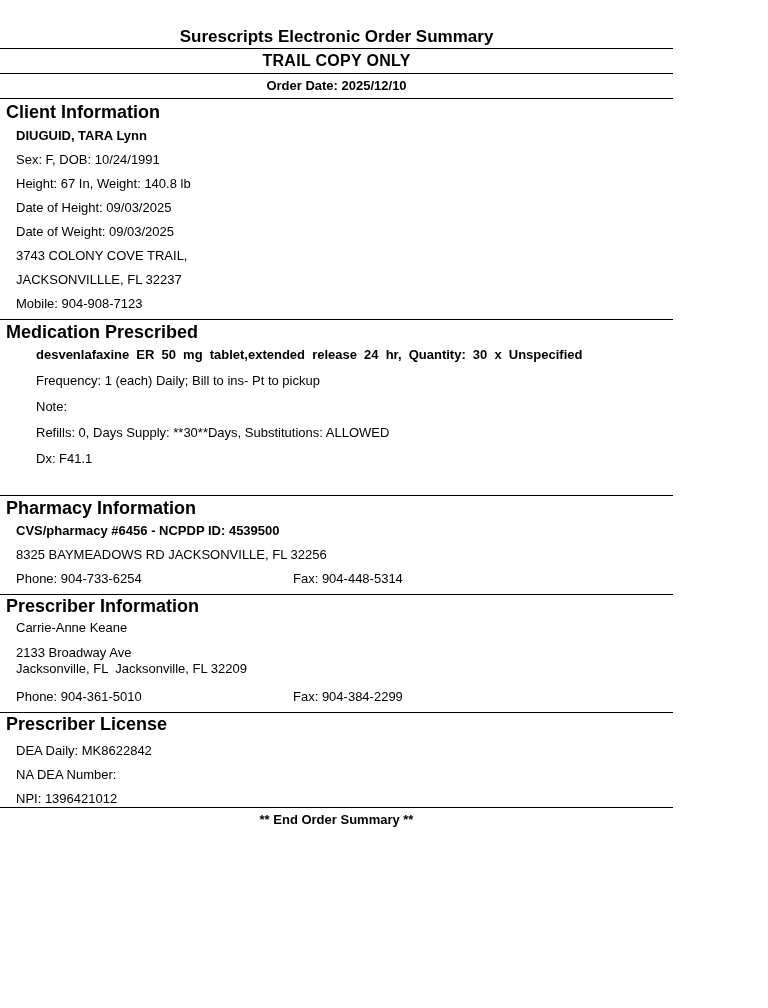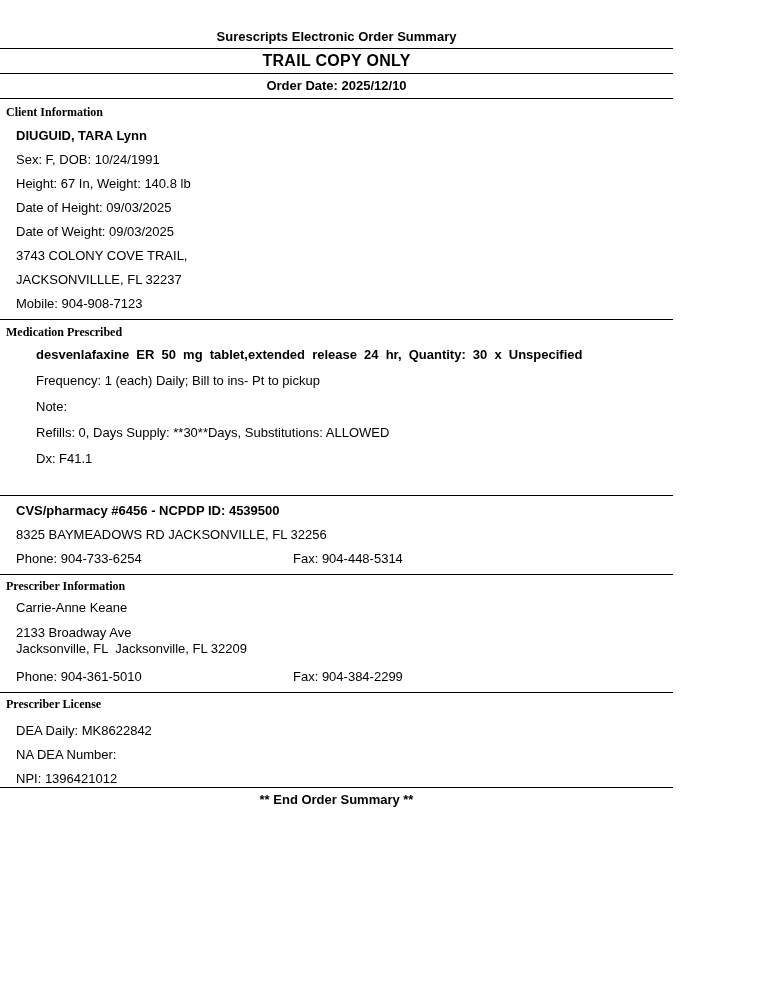--- a/index.html
+++ b/index.html
@@ -19,43 +19,42 @@
   }
   .rule {
     border: none;
     border-top: 1.5px solid #000000;
     margin: 0;
     width: 673px;
   }
   .doc-title {
     text-align: center;
     font-weight: bold;
-    font-size: 13px;
+    font-size: 17px;
     line-height: 23px;
   }
   .banner {
     text-align: center;
     font-weight: bold;
     font-size: 16px;
     line-height: 24px;
     letter-spacing: 0.3px;
   }
   .order-date {
     text-align: center;
     font-weight: bold;
     font-size: 13px;
     line-height: 24px;
   }
   .sec-heading {
     font-weight: bold;
-    font-size: 12px;
+    font-size: 18px;
     line-height: 16px;
     padding-left: 6px;
     margin-top: 4px;
-    font-family: Liberation Serif, serif;
   }
   .sec-block {
     padding-left: 16px;
     margin-top: 7px;
     font-size: 13px;
   }
   .row24 { height: 24px; line-height: 17px; }
   .row26 { height: 26px; line-height: 17px; }
   .row17 { height: 17px; line-height: 17px; }
   .bold { font-weight: bold; }
@@ -102,20 +101,21 @@
     <div class="sec-block" style="margin-top:6px;padding-left:36px;">
       <div class="row26 bold drug-line">desvenlafaxine ER 50 mg tablet,extended release 24 hr, Quantity: 30 x Unspecified</div>
       <div class="row26">Frequency: 1 (each) Daily; Bill to ins- Pt to pickup</div>
       <div class="row26">Note:</div>
       <div class="row26">Refills: 0, Days Supply: **30**Days, Substitutions: ALLOWED</div>
       <div class="row26">Dx: F41.1</div>
     </div>
     <div class="gap19"></div>
     <hr class="rule">
 
+    <div class="sec-heading">Pharmacy Information</div>
     <div class="sec-block" style="margin-top:6px;">
       <div class="row24 bold">CVS/pharmacy #6456 - NCPDP ID: 4539500</div>
       <div class="row24">8325 BAYMEADOWS RD JACKSONVILLE, FL 32256</div>
       <div class="row24 phone-fax">
         <span class="phone-col">Phone: 904-733-6254</span>
         <span>Fax: 904-448-5314</span>
       </div>
     </div>
     <hr class="rule">
 

